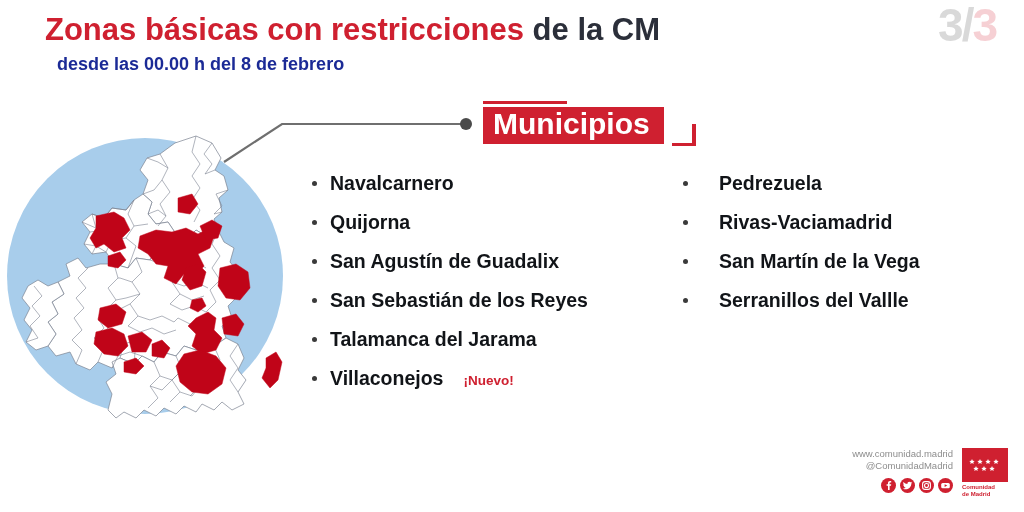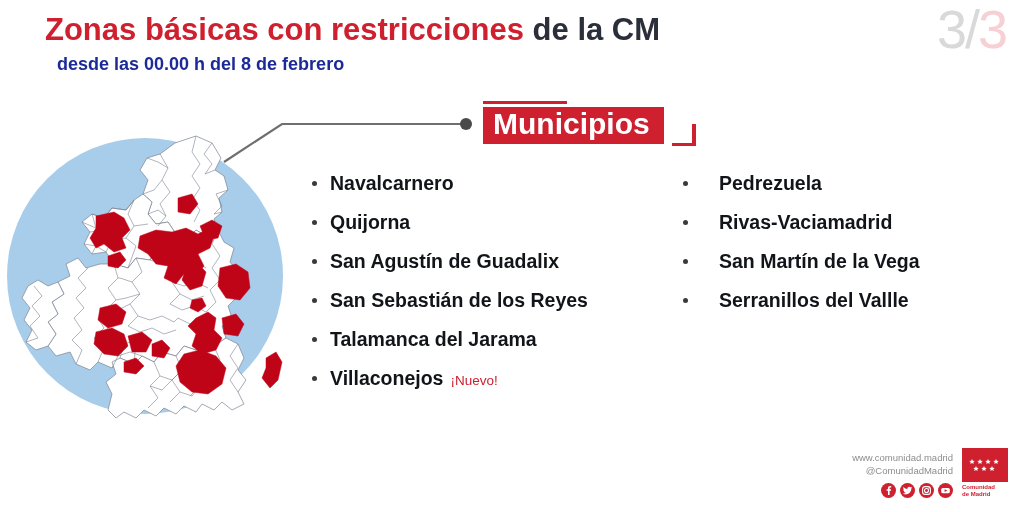--- a/index.html
+++ b/index.html
@@ -7,22 +7,22 @@
     width:1024px;height:512px;
     background:#ffffff;
     font-family:"Liberation Sans","DejaVu Sans",sans-serif;
     overflow:hidden;
     position:relative;
   }
   #root{position:relative;width:1024px;height:512px;}
 
   
   .page-indicator{
-    position:absolute; right:18px; top:2px;
-    font-size:54px; font-weight:normal; letter-spacing:-2px;
+    position:absolute; right:28px; top:2px;
+    font-size:46px; font-weight:bold; letter-spacing:-2px;
     line-height:1; user-select:none;
   }
   .page-indicator .num-cur{color:#d9d9d9;}
   .page-indicator .slash{color:#d9d9d9;}
   .page-indicator .num-tot{color:#f6d0d4;}
 
   
   .title{
     position:absolute; left:45px; top:14px;
     font-size:31px; font-weight:bold; line-height:1.05;
@@ -81,26 +81,26 @@
     background:#3a3a3a;
     margin-right:13px;
     flex:none;
     position:relative; top:-4px;
   }
   .col-right .bullet{margin-right:31px;}
   .li-label{
     font-size:19.5px; font-weight:bold; color:#111418;
   }
   .new-tag{
-    font-size:13.5px; font-weight:normal; color:#cf2030;
-    margin-left:7px;
-  }
-
-  
-  .footer{position:absolute; right:16px; bottom:14px; display:flex; align-items:flex-end; gap:9px;}
+    font-size:13.5px; font-weight:bold; color:#cf2030;
+    margin-left:20px;
+  }
+
+  
+  .footer{position:absolute; right:16px; bottom:14px; display:flex; align-items:flex-start; gap:9px;}
   .footer-text{
     text-align:right; color:#8d8d8d; font-size:9.5px; line-height:1.35;
   }
   .social{display:flex; gap:4px; justify-content:flex-end; margin-top:5px;}
   .sico{width:15px;height:15px;border-radius:50%;background:#cf2030;display:flex;align-items:center;justify-content:center;}
   .sico svg{display:block;}
   .logo{width:46px;}
   .logo-sq{width:46px;height:34px;background:#cf2030;display:flex;align-items:center;justify-content:center;}
   .logo-cap{font-size:6px;font-weight:bold;color:#cf2030;line-height:1.2;margin-top:2px;}
 </style>

